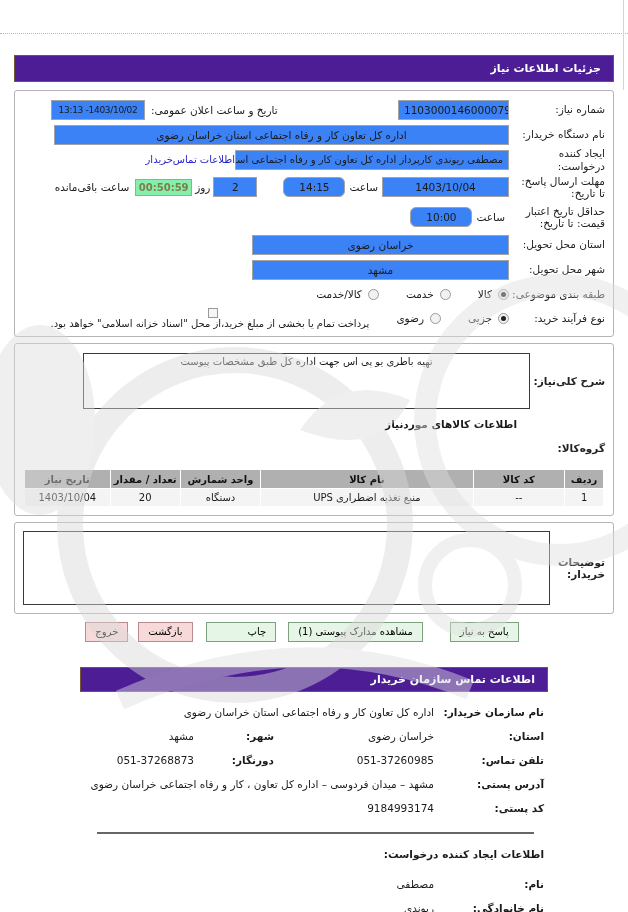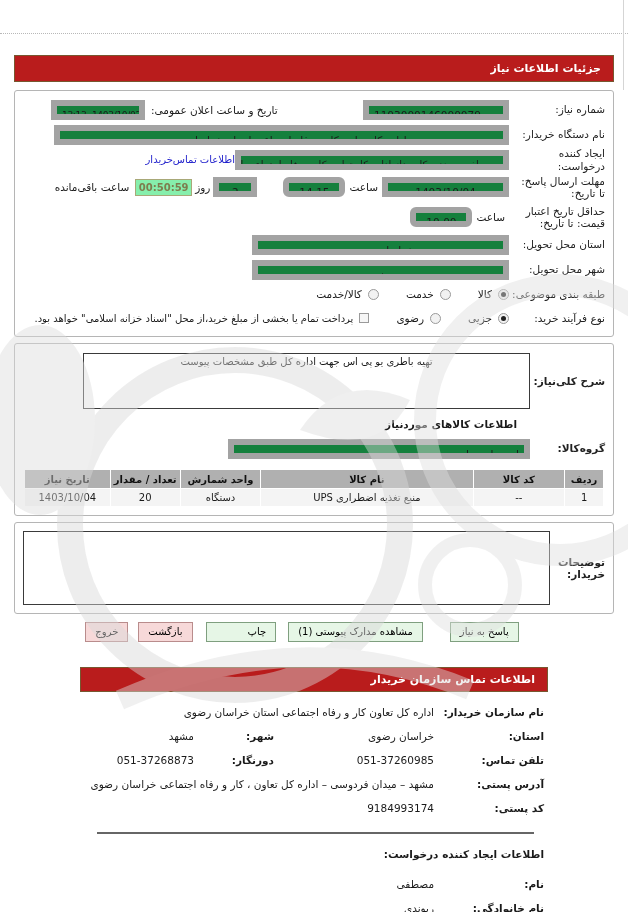--- a/index.html
+++ b/index.html
@@ -7,35 +7,35 @@
   body {
     height: 912px; overflow: hidden; position: relative;
     background: #ffffff; direction: rtl;
     font-family: "DejaVu Sans", sans-serif;
     font-size: 10.5px; color: #1a1a1a;
   }
   .top-space { height: 55px; position: relative; }
   .dotted-line { position: absolute; top: 33px; left: 0; right: 0; border-top: 1px dotted #b8b8b8; }
   .edge-line { position: absolute; top: 0; right: 4px; height: 90px; border-right: 1px solid #d5d5d5; }
 
-  .bar { background: #b91c1c; border: 1px solid #77572f; color: #ffffff;
+  .bar { background: #4c1d95; border: 1px solid #77572f; color: #ffffff;
          font-weight: bold; font-size: 11px; height: 27px; line-height: 25px;
          padding: 0 12px; margin: 0 14px; }
   .bar2 { margin: 0 80px; height: 25px; line-height: 23px; }
 
   .panel { background: #fff; border: 1px solid #b5b5b5; border-radius: 3px;
            margin: 0 14px 6px 14px; padding: 6px 8px; }
   .row { display: flex; align-items: center; min-height: 25px; }
   .lbl { width: 96px; flex: 0 0 96px; color: #222; line-height: 1.15; }
   .lbl.bold { font-weight: bold; }
-  .inp { border: 6px solid #a3a3a3; background: #15803d; height: 20px; line-height: 18px;
+  .inp { border: 1px solid #a3a3a3; background: #3b82f6; height: 20px; line-height: 18px;
          padding: 0 5px; text-align: center; font-size: 10.5px; overflow: hidden; white-space: nowrap; }
   .ltr { direction: ltr; }
 
-  .w-num { width: 146px; text-align: left; direction: ltr; padding-right: 4px; }
+  .w-num { width: 111px; text-align: left; direction: ltr; padding-right: 4px; }
   .w-wide { width: 455px; }
   .w-creator { width: 274px; text-align: right; font-size: 10px; }
   .w-date { width: 127px; }
   .w-time { width: 62px; border-radius: 6px; }
   .w-day { width: 44px; }
   .w-mid { width: 257px; }
   .announce-box { width: 94px; font-size: 9px; letter-spacing: -0.3px; }
   .flex-spacer { flex: 1 1 auto; }
   .hour-lbl { margin: 0 4px; }
   .link { color: #2222cc; text-decoration: none; font-size: 10px; margin-left: 4px; white-space: nowrap; cursor: pointer; }
@@ -184,38 +184,37 @@
   <div class="row radio-row" style="min-height:24px;">
     <div class="lbl">نوع فرآیند خرید:</div>
     <span class="radio-item">
       <span class="radio checked"></span>
       <span>جزیی</span>
     </span>
     <span class="radio-item">
       <span class="radio"></span>
       <span>رضوی</span>
     </span>
-    <span class="radio-item" style="margin-left:0;">
+    <span class="radio-item" style="margin-left:0;flex-direction:column;">
       <span class="checkbox"></span>
       <span class="chk-text">پرداخت تمام یا بخشی از مبلغ خرید،از محل "اسناد خزانه اسلامی" خواهد بود.</span>
     </span>
   </div>
 </div>
 
 <div class="panel">
   <div class="row" style="align-items:center; min-height:62px;">
     <div class="lbl bold" style="flex-basis:75px; width:75px;">شرح کلی‌نیاز:</div>
     <div class="textarea desc-area">تهیه باطری یو پی اس جهت اداره کل طبق مشخصات پیوست</div>
   </div>
 
   <div class="section-heading">اطلاعات کالاهای موردنیاز</div>
 
   <div class="row">
     <div class="lbl bold" style="flex-basis:75px; width:75px;">گروه‌کالا:</div>
-    <div class="inp group-field">امور  تاسیساتی</div>
   </div>
 
   <table class="goods">
     <thead>
       <tr>
         <th style="width:38px">ردیف</th>
         <th style="width:92px">کد کالا</th>
         <th style="width:215px">نام کالا</th>
         <th style="width:80px">واحد شمارش</th>
         <th style="width:70px">تعداد / مقدار</th>

